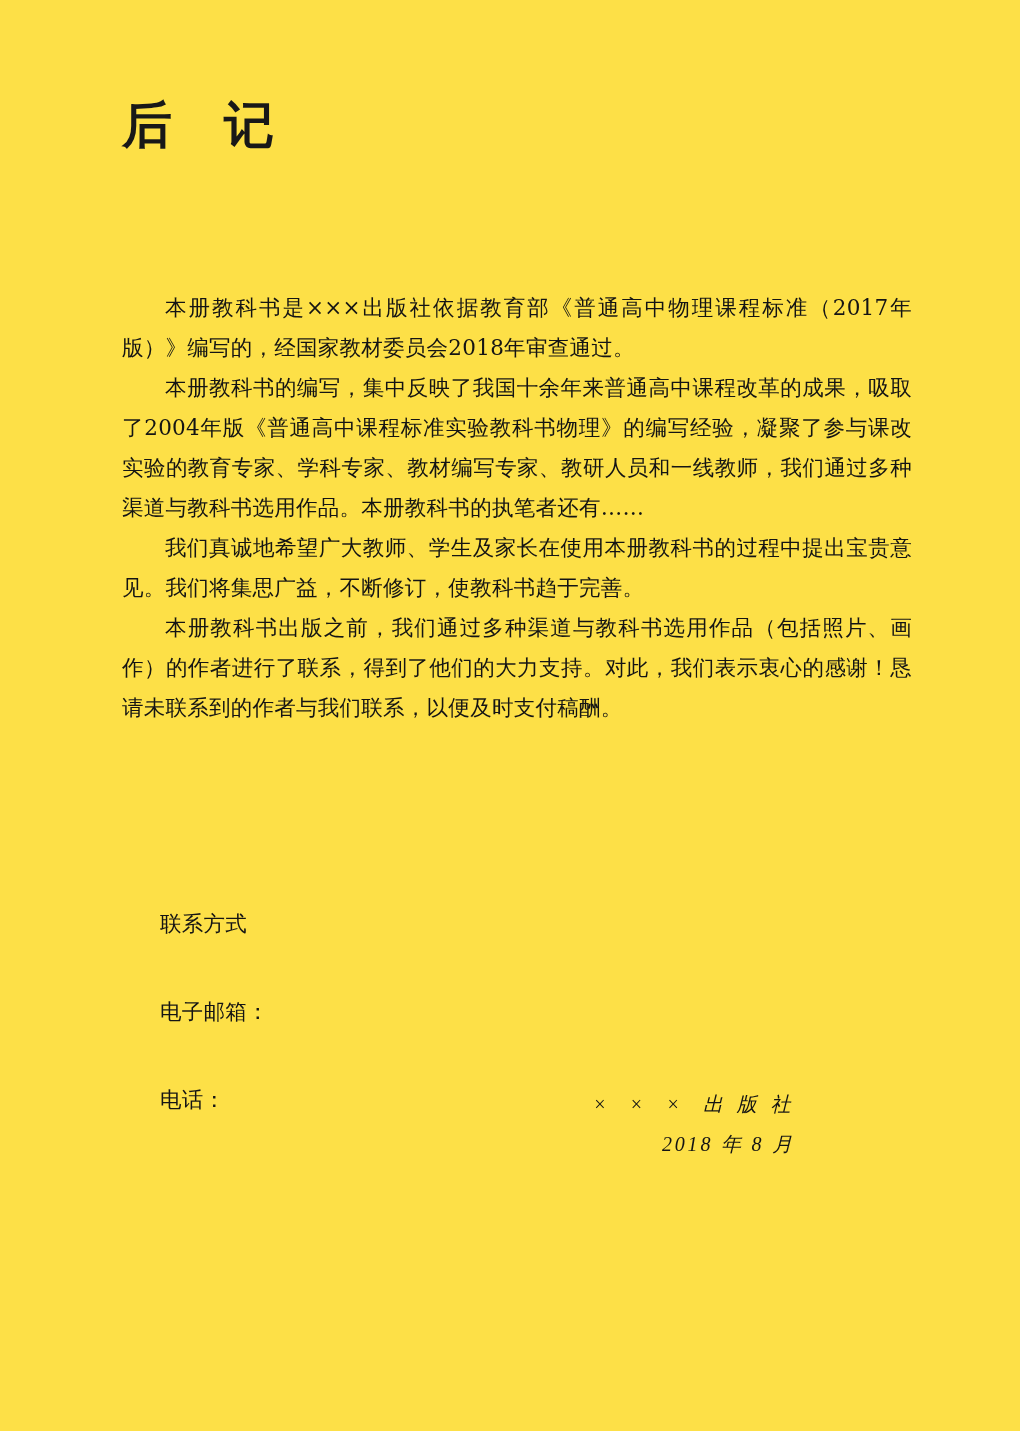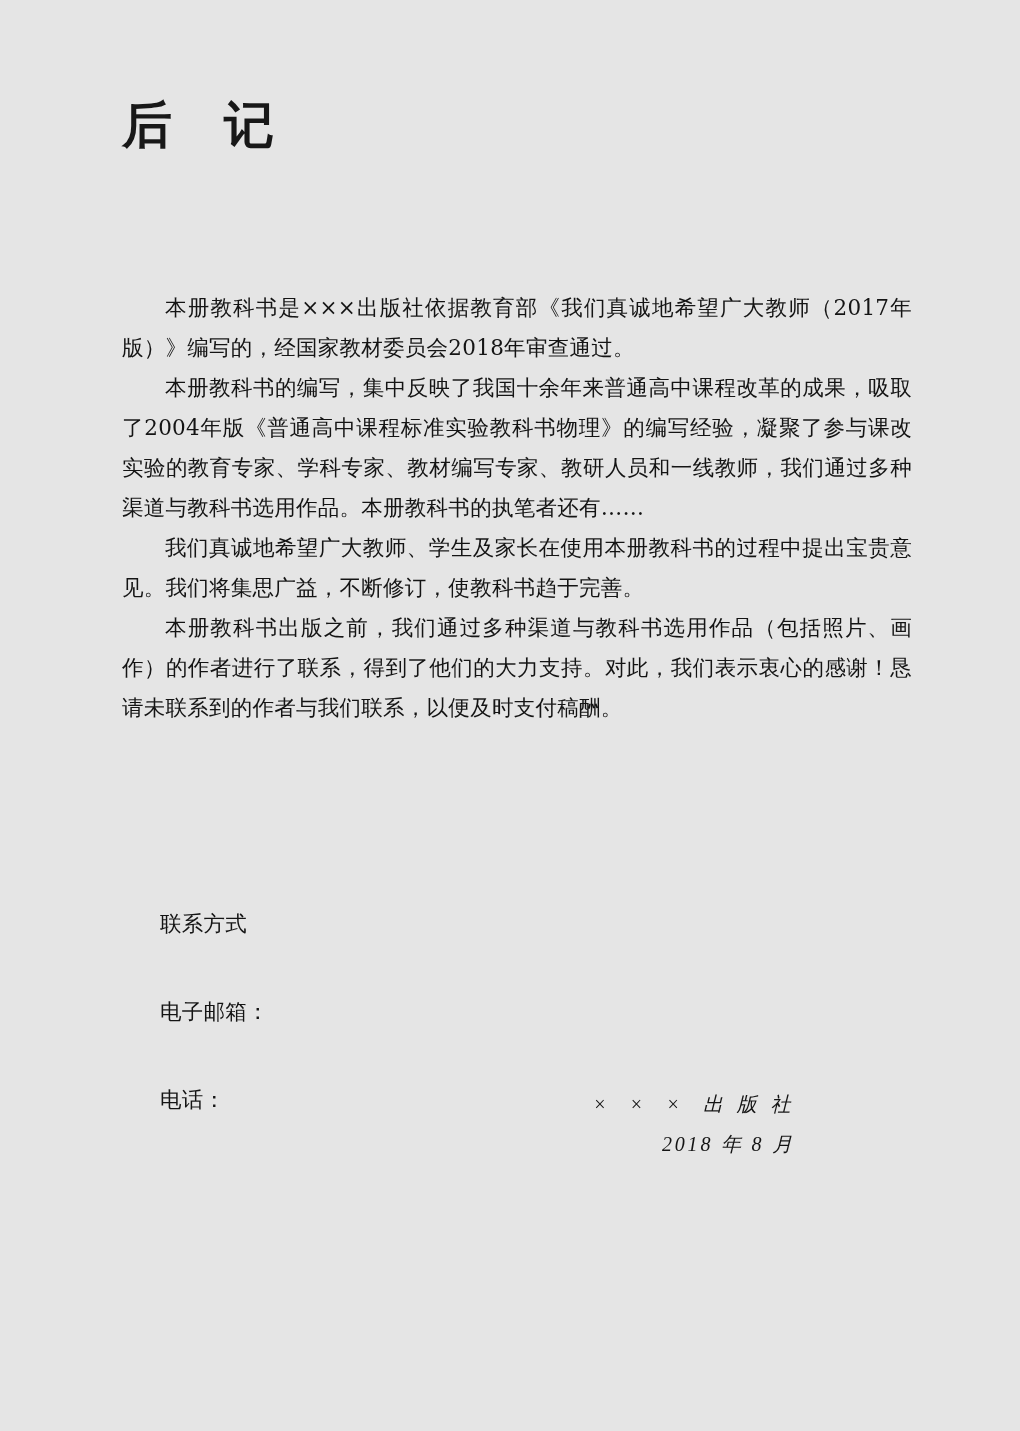--- a/index.html
+++ b/index.html
@@ -4,21 +4,21 @@
 <style>
   html, body {
     margin: 0;
     padding: 0;
     background: #ffffff;
   }
   .page {
     position: relative;
     width: 1020px;
     height: 1431px;
-    background: #e5e5e5;
+    background: #fde047;
     overflow: hidden;
     font-family: "DejaVu Serif", "Liberation Serif", serif;
     color: #151515;
   }
 
   
   .title-block {
     position: absolute;
     left: 122px;
     top: 96px;
@@ -96,21 +96,21 @@
 </head>
 <body>
 
 <div class="page">
 
   <div class="title-block">
     <div class="title">后　记</div>
   </div>
 
   <div class="body-col">
-    <p class="para">本册教科书是×××出版社依据教育部《我们真诚地希望广大教师（2017年版）》编写的，经国家教材委员会2018年审查通过。</p>
+    <p class="para">本册教科书是×××出版社依据教育部《普通高中物理课程标准（2017年版）》编写的，经国家教材委员会2018年审查通过。</p>
     <p class="para">本册教科书的编写，集中反映了我国十余年来普通高中课程改革的成果，吸取了2004年版《普通高中课程标准实验教科书物理》的编写经验，凝聚了参与课改实验的教育专家、学科专家、教材编写专家、教研人员和一线教师，我们通过多种渠道与教科书选用作品。本册教科书的执笔者还有……</p>
     <p class="para">我们真诚地希望广大教师、学生及家长在使用本册教科书的过程中提出宝贵意见。我们将集思广益，不断修订，使教科书趋于完善。</p>
     <p class="para">本册教科书出版之前，我们通过多种渠道与教科书选用作品（包括照片、画作）的作者进行了联系，得到了他们的大力支持。对此，我们表示衷心的感谢！恳请未联系到的作者与我们联系，以便及时支付稿酬。</p>
   </div>
 
   <div class="contact-block">
     <div class="contact-line">联系方式</div>
     <div class="contact-line">电子邮箱：</div>
     <div class="contact-line">电话：</div>
   </div>

